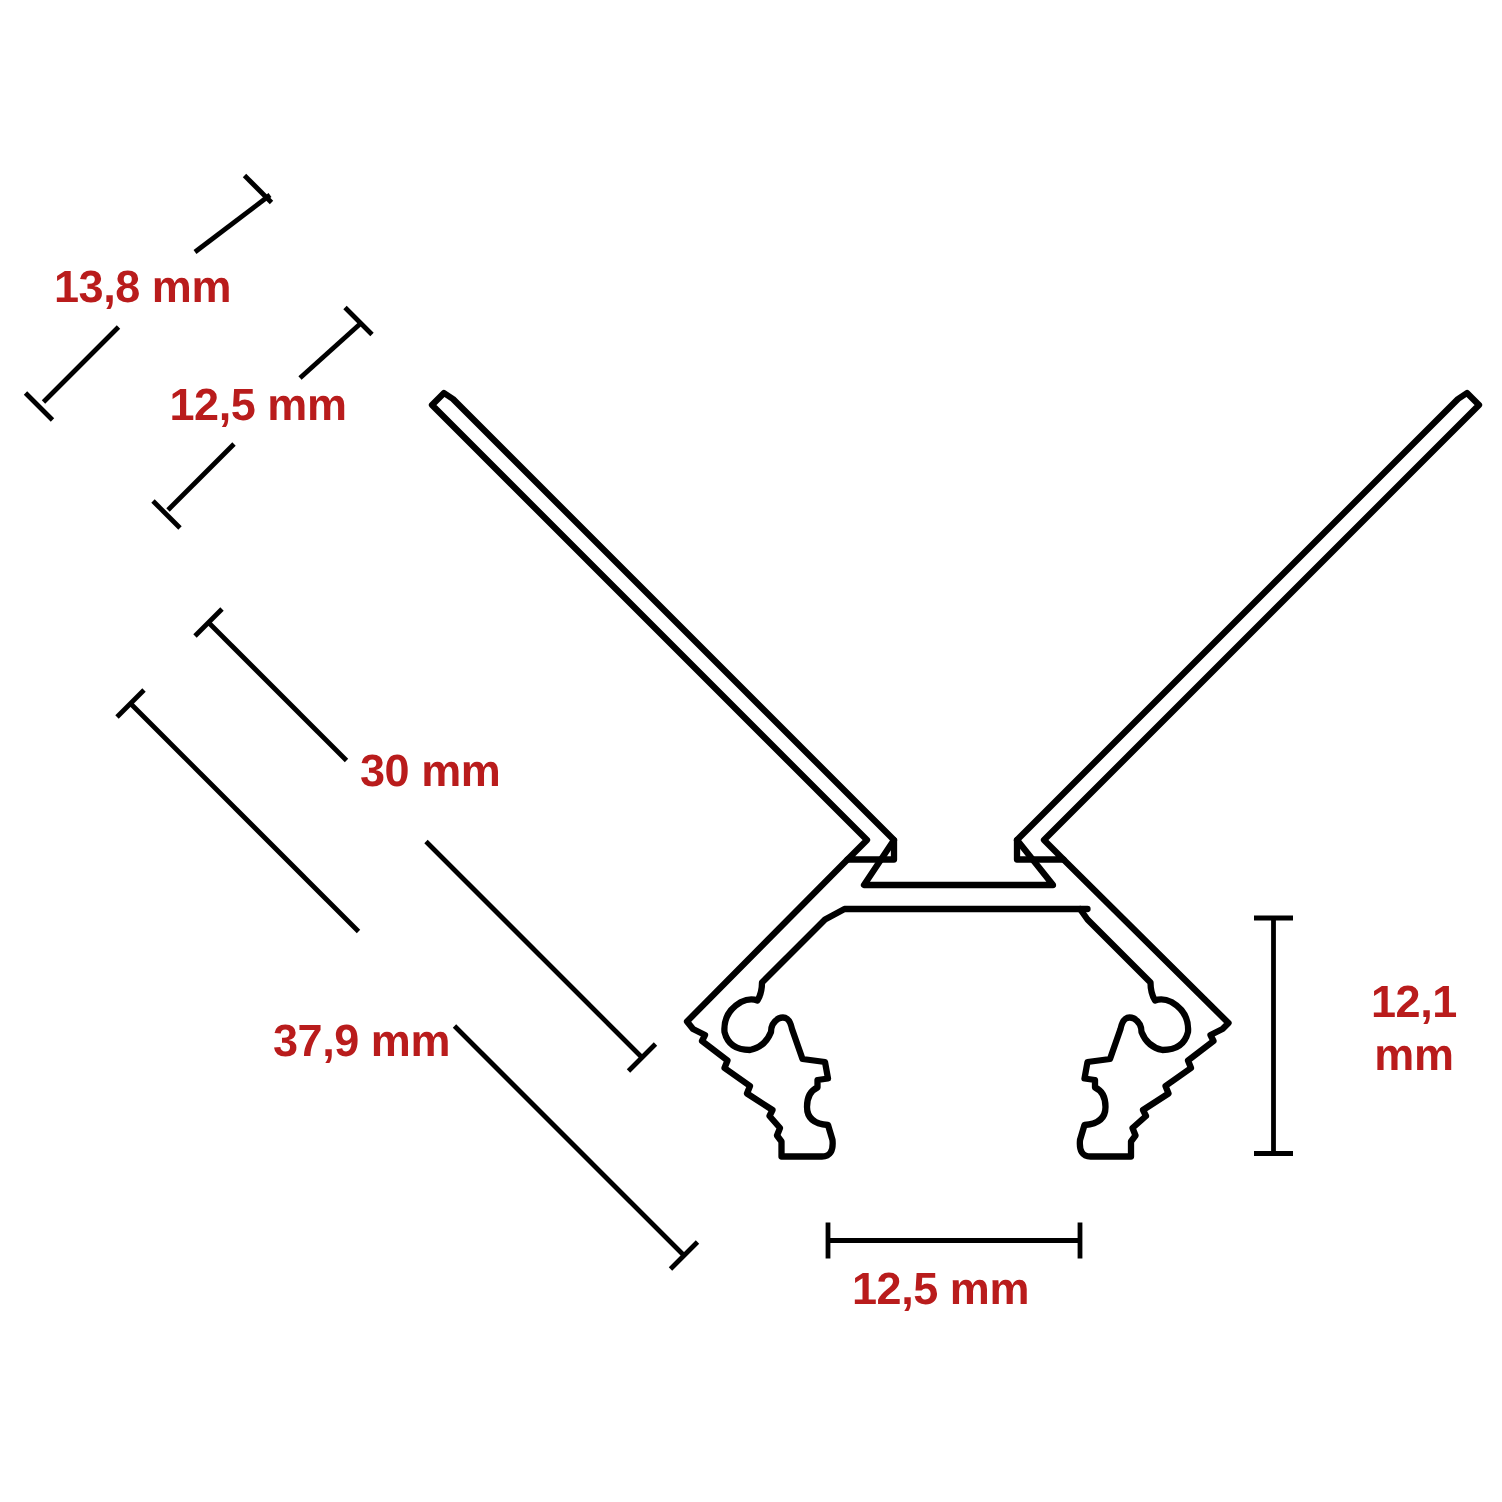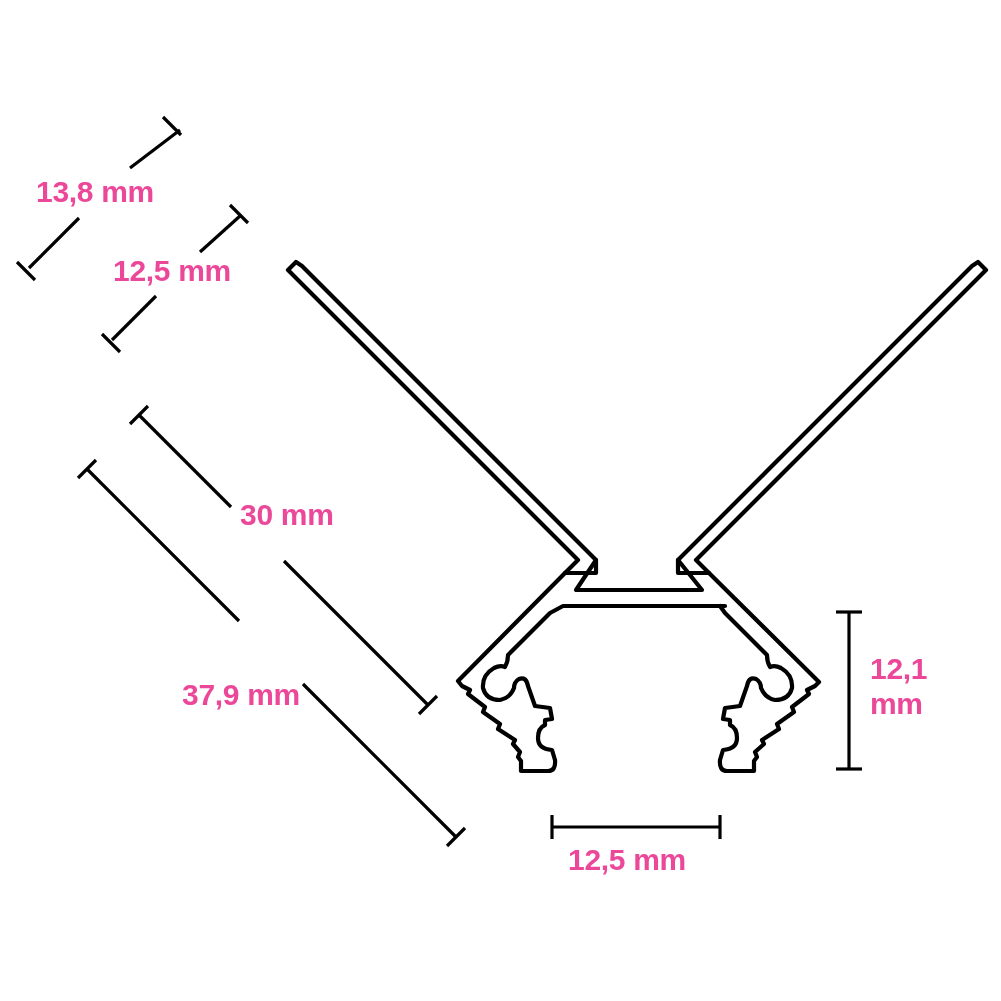--- a/index.html
+++ b/index.html
@@ -5,26 +5,26 @@
     html, body { margin: 0; padding: 0; background: #ffffff; }
     body { width: 1001px; height: 1001px; position: relative; overflow: hidden; }
     #drawing { position: absolute; left: 0; top: 0; width: 1001px; height: 1001px; }
     .dim-line { stroke: #000; stroke-width: 3.2; fill: none; stroke-linecap: butt; }
     .profile { stroke: #000; stroke-width: 4.2; fill: none; stroke-linejoin: round; stroke-linecap: round; }
     .label {
       position: absolute;
       font-family: "Liberation Sans", "DejaVu Sans", sans-serif;
       font-weight: bold;
       font-size: 30px;
-      color: #ec4899;
+      color: #b91c1c;
       line-height: 1;
       white-space: nowrap;
       letter-spacing: -0.3px;
     }
-    .label-stack { text-align: left; line-height: 1.15; }
+    .label-stack { text-align: center; line-height: 1.15; margin-left: 44px; }
   </style>
 </head>
 <body>
 
 <svg id="drawing" viewBox="0 0 1001 1001" xmlns="http://www.w3.org/2000/svg">
 
   <g>
     <line class="dim-line" x1="180" y1="130" x2="130" y2="168"></line>
     <line class="dim-line" x1="163" y1="117" x2="181" y2="135"></line>
     <line class="dim-line" x1="79" y1="218" x2="29" y2="268"></line>

